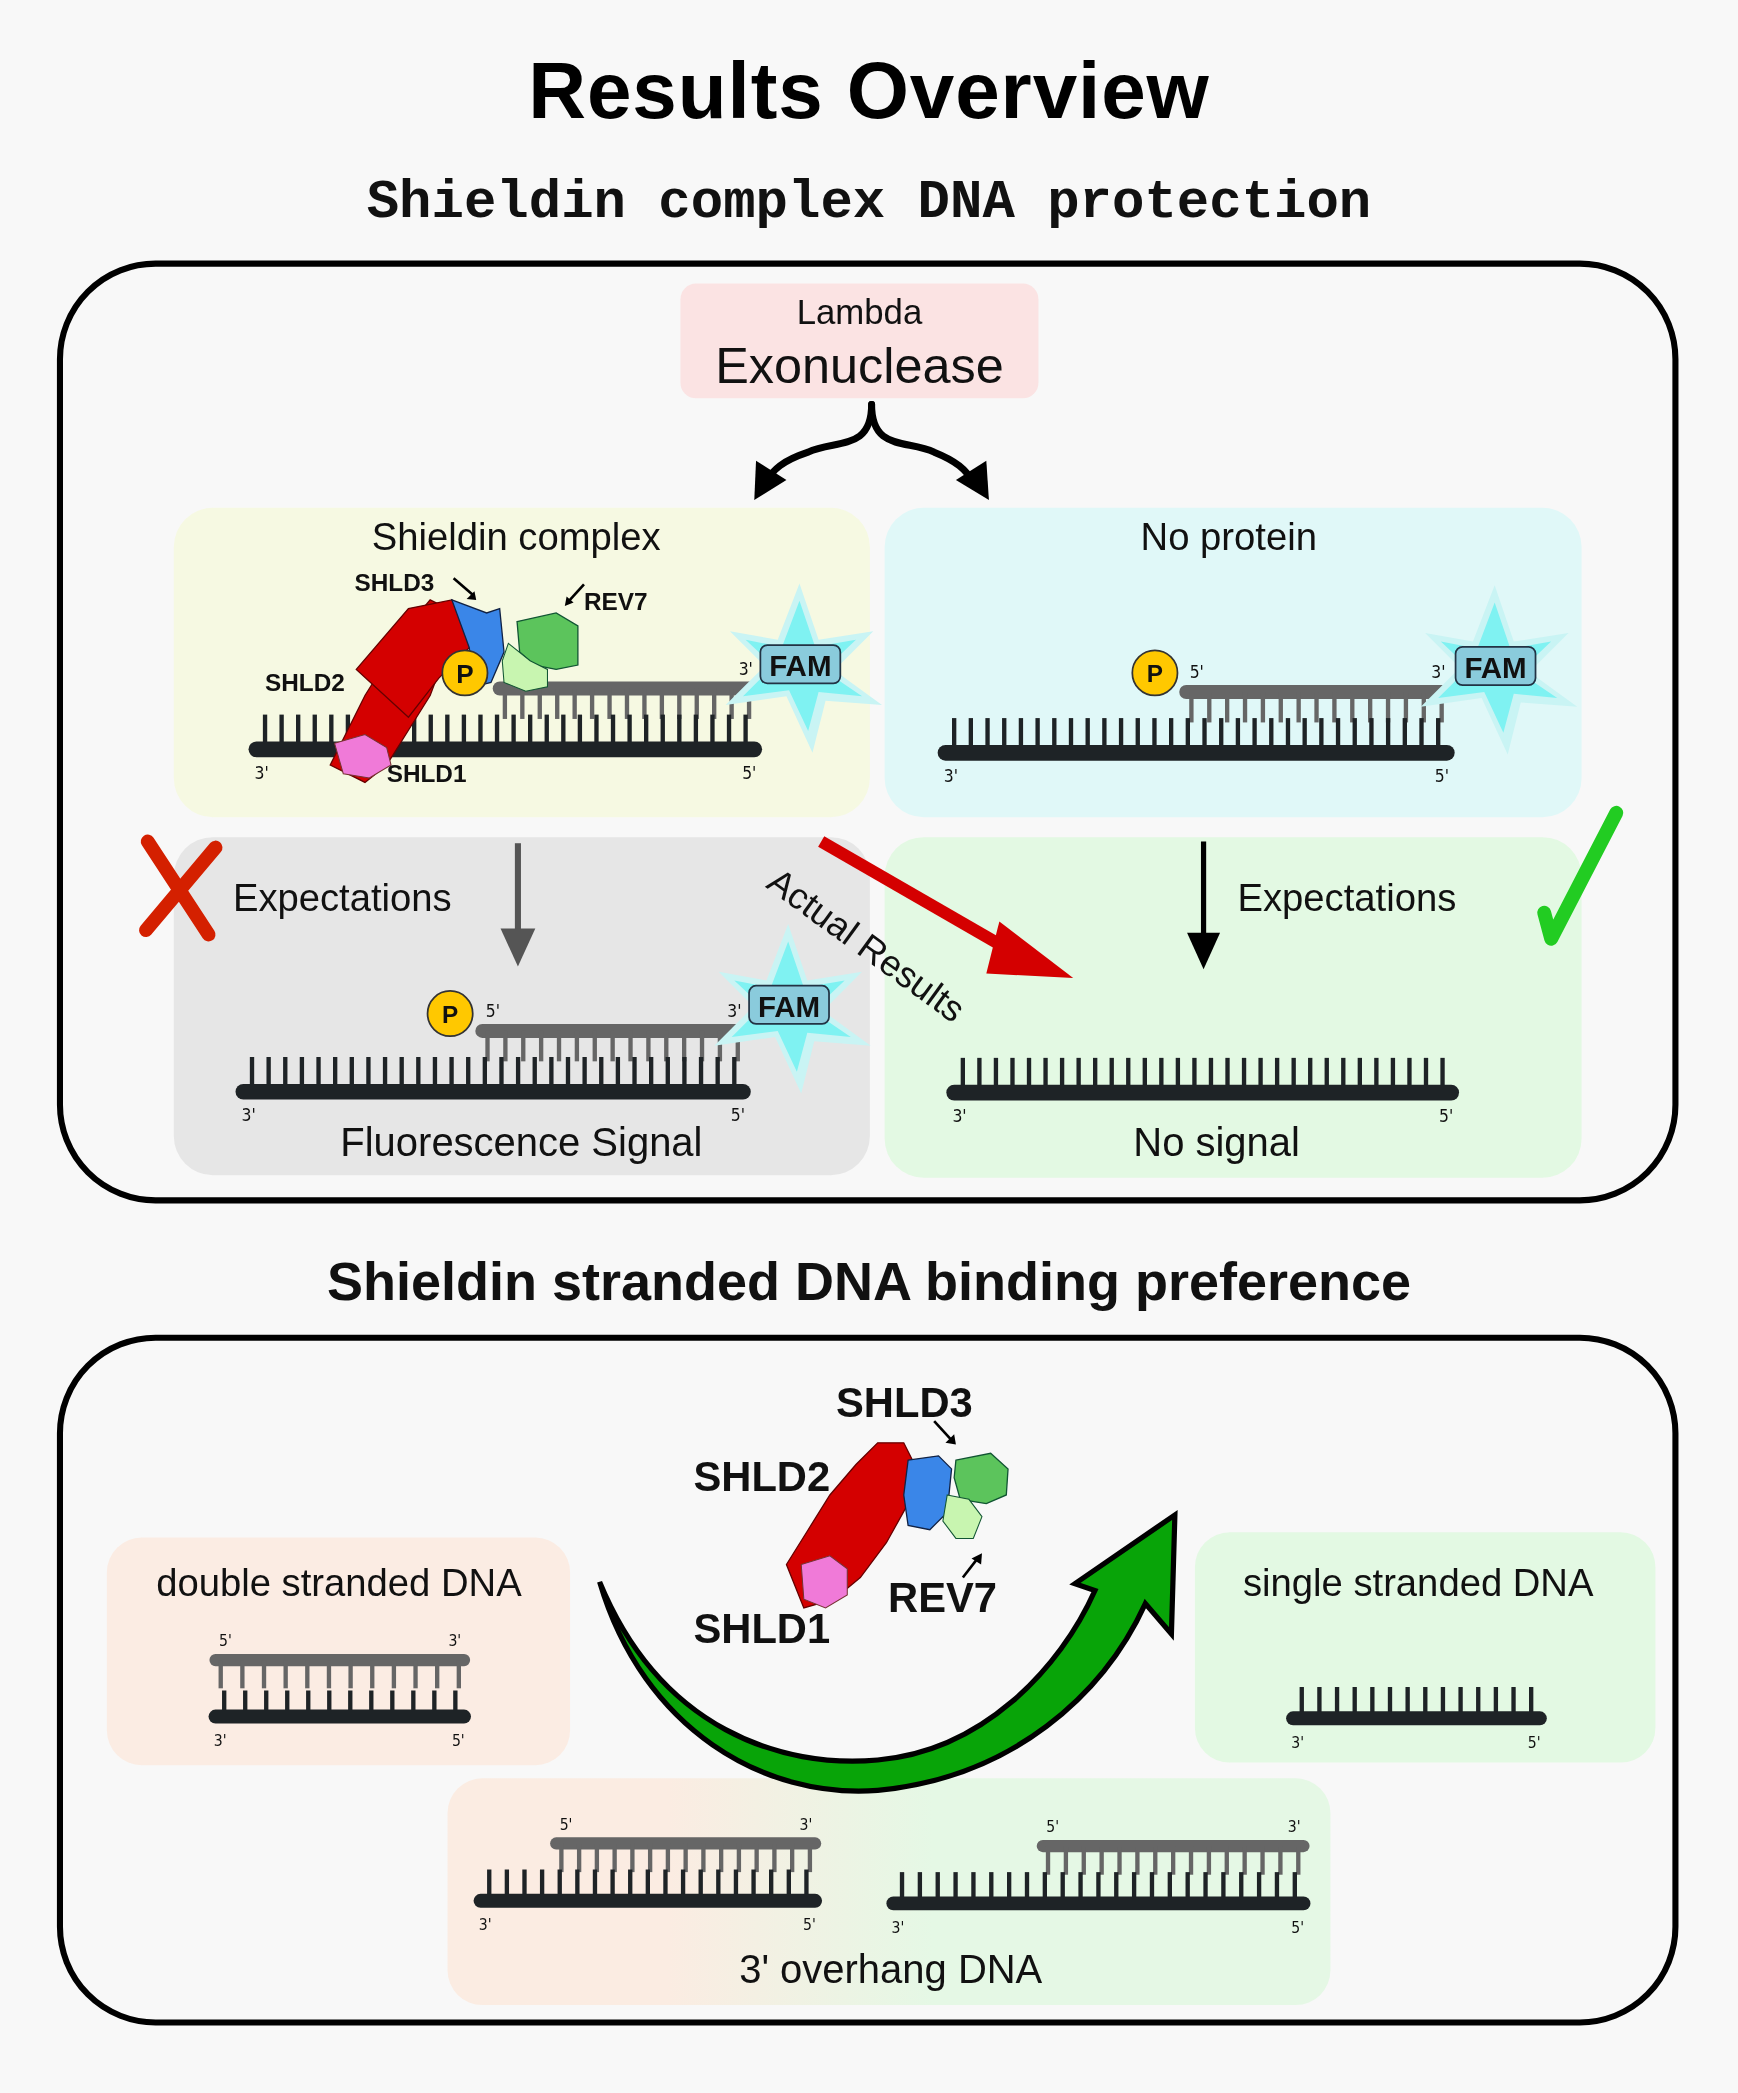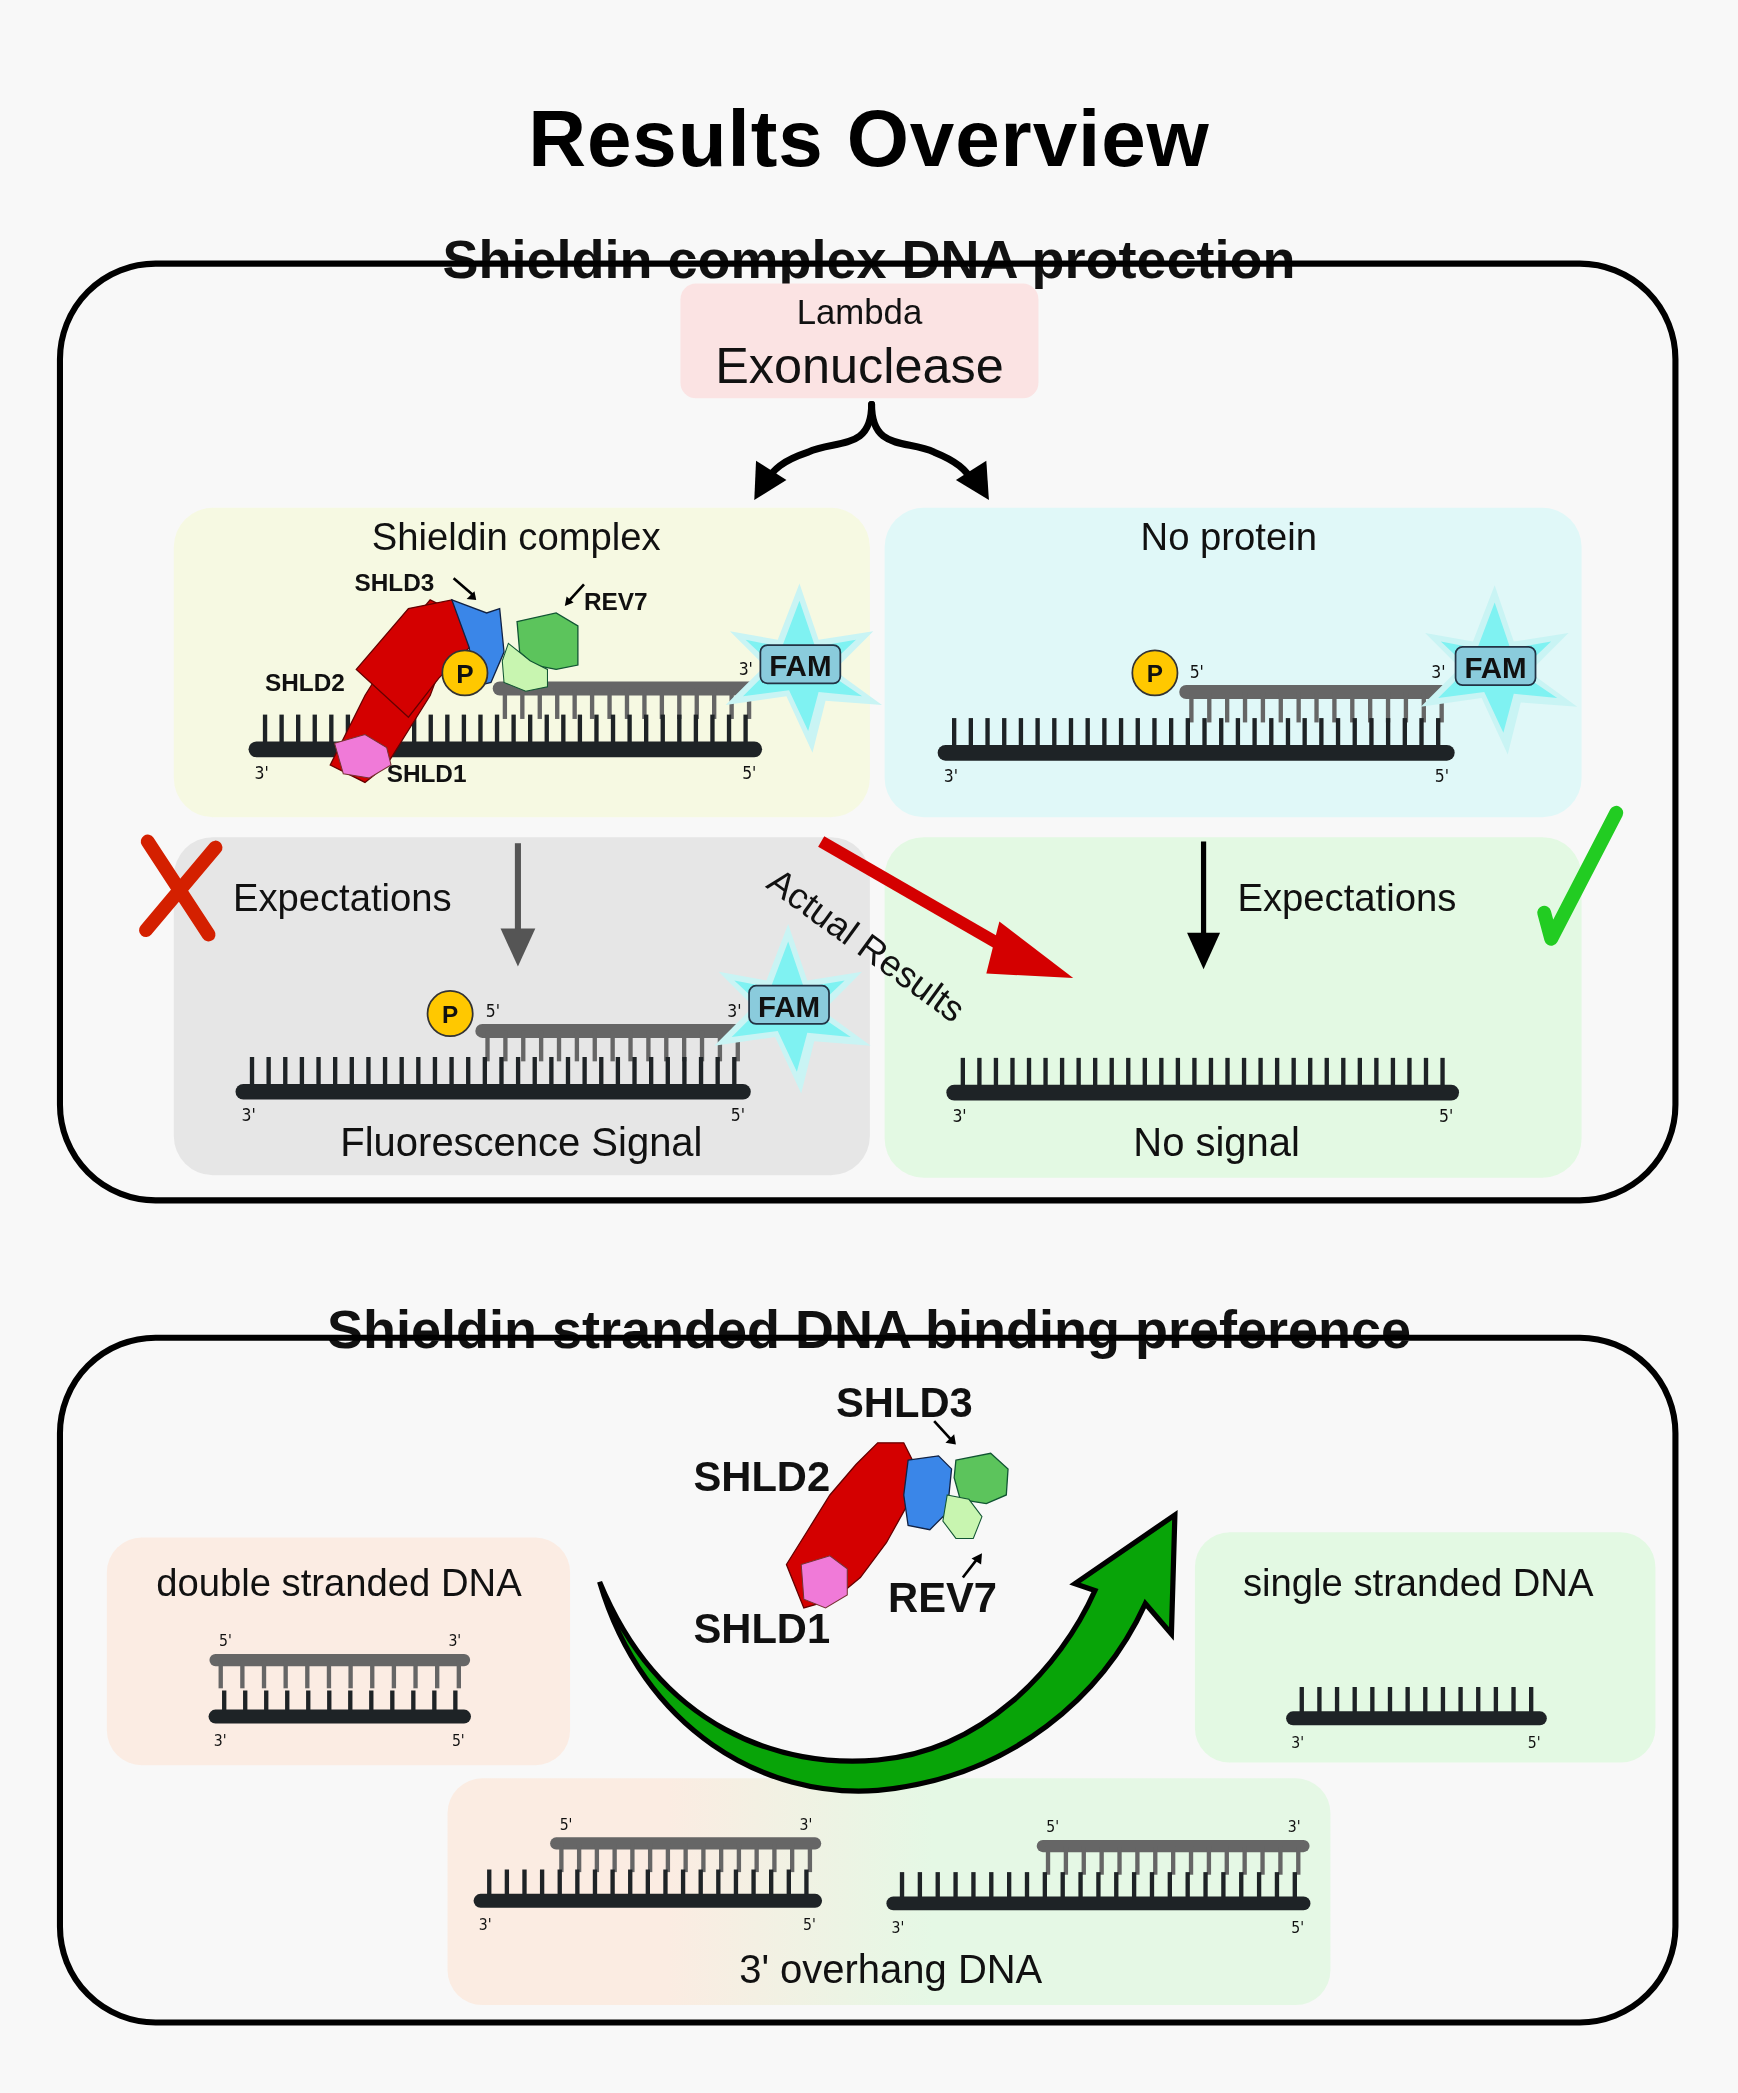--- a/index.html
+++ b/index.html
@@ -1,28 +1,28 @@
 <!DOCTYPE html>
 <html style="font-size:14px"><head>
 <meta charset="utf-8">
 <style>
   html, body { margin:0; padding:0; background:#f8f8f8; }
   body { width:1738px; height:2094px; position:relative; overflow:hidden; font-family:"Liberation Sans", sans-serif; }
-  .abs { position:absolute;margin-top:48px; }
+  .abs { position:absolute; }
   .title { left:0; width:1738px; top:45px; text-align:center; font-weight:bold; font-size:80px; color:#000; letter-spacing:0.9px; }
   .subtitle { left:0; width:1738px; text-align:center; font-weight:bold; font-size:54px; color:#111; }
   svg { position:absolute; left:0; top:0; }
   .lbl { font-family:"Liberation Sans", sans-serif; font-weight:bold; fill:#111; }
   .tick { font-family:"DejaVu Sans Condensed","DejaVu Sans", sans-serif; fill:#111; }
 </style>
 </head>
 <body>
 
 <div class="abs title">Results Overview</div>
-<div class="abs subtitle" style="top:180px;">Shieldin complex DNA protection</div>
+<div class="abs subtitle" style="top:172px;font-family:Liberation Mono, monospace;">Shieldin complex DNA protection</div>
 <div class="abs subtitle" style="top:1250px;">Shieldin stranded DNA binding preference</div>
 
 <svg width="1738" height="2094" viewBox="0 0 2000 2409">
   <defs>
     <linearGradient id="ovg" x1="0" x2="1" y1="0" y2="0">
       <stop offset="0.25" stop-color="#fbece2"></stop>
       <stop offset="0.55" stop-color="#e5f8e5"></stop>
     </linearGradient>
     <g id="star">
       <polygon points="0,-95 22,-30 85,-40 40,5 95,45 30,40 15,100 -15,35 -85,45 -40,0 -80,-40 -25,-30" fill="#c9f4f4"></polygon>

